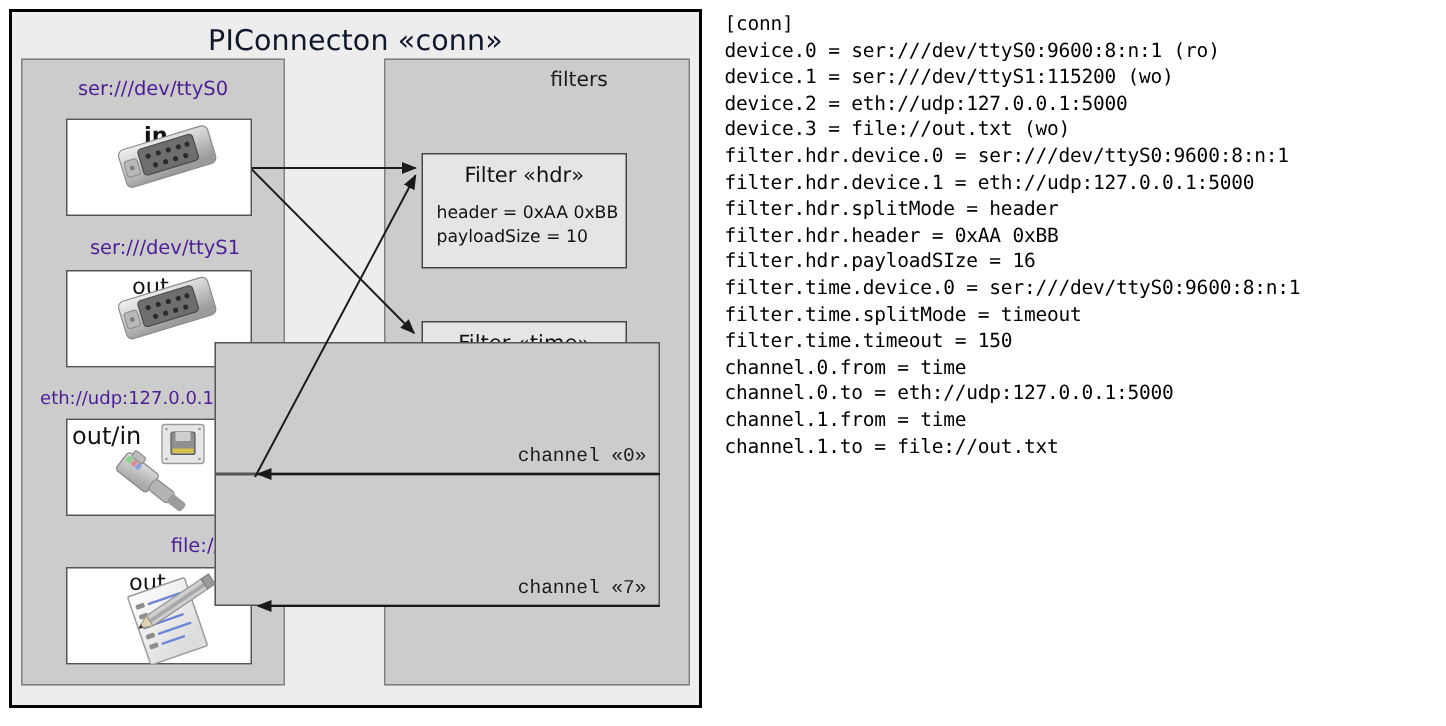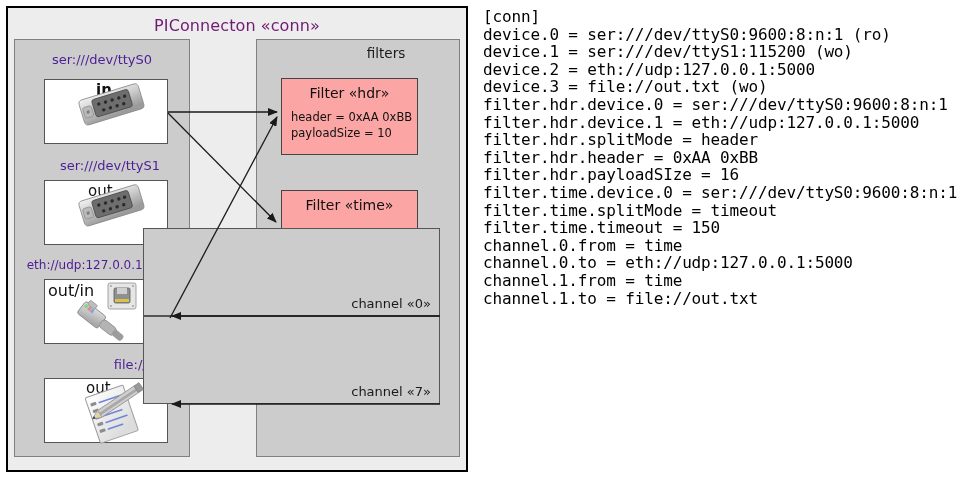--- a/index.html
+++ b/index.html
@@ -29,22 +29,22 @@
     background: #ededed;
     border: 2px solid #000000;
     box-sizing: border-box;
   }
 
   .outer-title {
     position: absolute;
     left: 0; top: 8px;
     width: 100%;
     text-align: center;
-    font-size: 16px;
-    color: #701a75;
+    font-size: 19px;
+    color: #0f172a;
     letter-spacing: 0.1px;
   }
 
   
   .panel {
     position: absolute;
     background: #cccccc;
     border: 1.5px solid #808080;
     box-sizing: border-box;
   }
@@ -83,23 +83,24 @@
   .device-caption {
     position: absolute;
     font-size: 15px;
     color: #111111;
     white-space: nowrap;
   }
 
   
   .filter-box {
     position: absolute;
-    background: #fca5a5;
+    background: #e5e5e5;
     border: 1.5px solid #444444;
     box-sizing: border-box;
+    margin-top: 24px;
   }
   .filter-title {
     position: absolute;
     left: 0; top: 6px;
     width: 100%;
     text-align: center;
     font-size: 14px;
     color: #111111;
   }
   .filter-attr {
@@ -117,20 +118,21 @@
     background: #cccccc;
     border: 1.5px solid #555555;
     box-sizing: border-box;
   }
   .channel-label {
     position: absolute;
     right: 8px; bottom: 4px;
     font-size: 13px;
     color: #1a1a1a;
     white-space: nowrap;
+    font-family: Liberation Mono, monospace;
   }
 
   
   .overlay {
     position: absolute;
     left: 0; top: 0;
     width: 964px; height: 484px;
     pointer-events: none;
   }
 
@@ -143,21 +145,21 @@
   #config-heading {
     font-family: "DejaVu Sans Mono", "Liberation Mono", monospace;
     font-size: 13px;
     font-weight: bold;
     color: #000000;
     margin: 0 0 16px 0;
     letter-spacing: -0.2px;
   }
   #config-lines {
     font-family: "DejaVu Sans Mono", "Liberation Mono", monospace;
-    font-size: 16px;
+    font-size: 13px;
     line-height: 17.6px;
     color: #000000;
     white-space: pre;
     letter-spacing: -0.15px;
   }
   .cfg-line { display: block; height: 17.6px; }
 </style>
 </head>
 <body>
 

